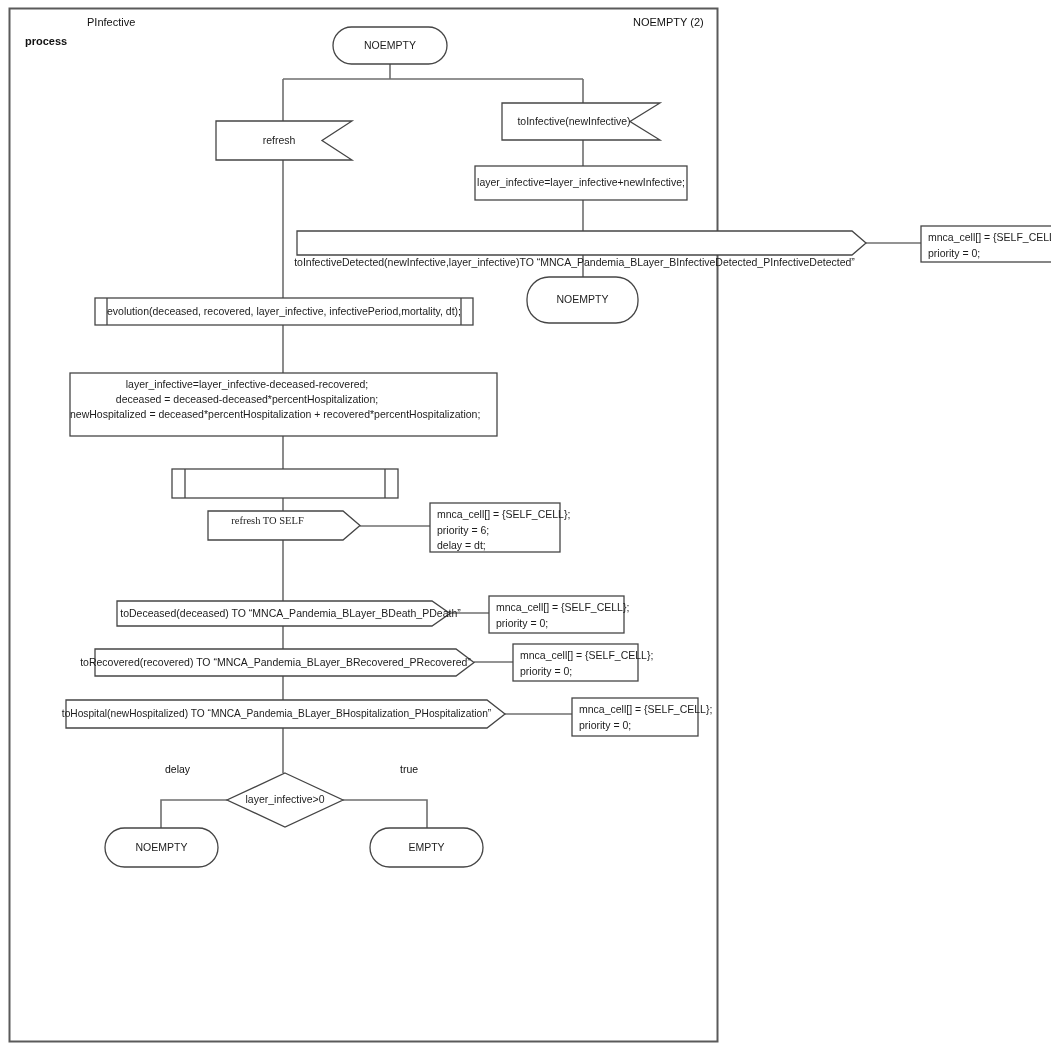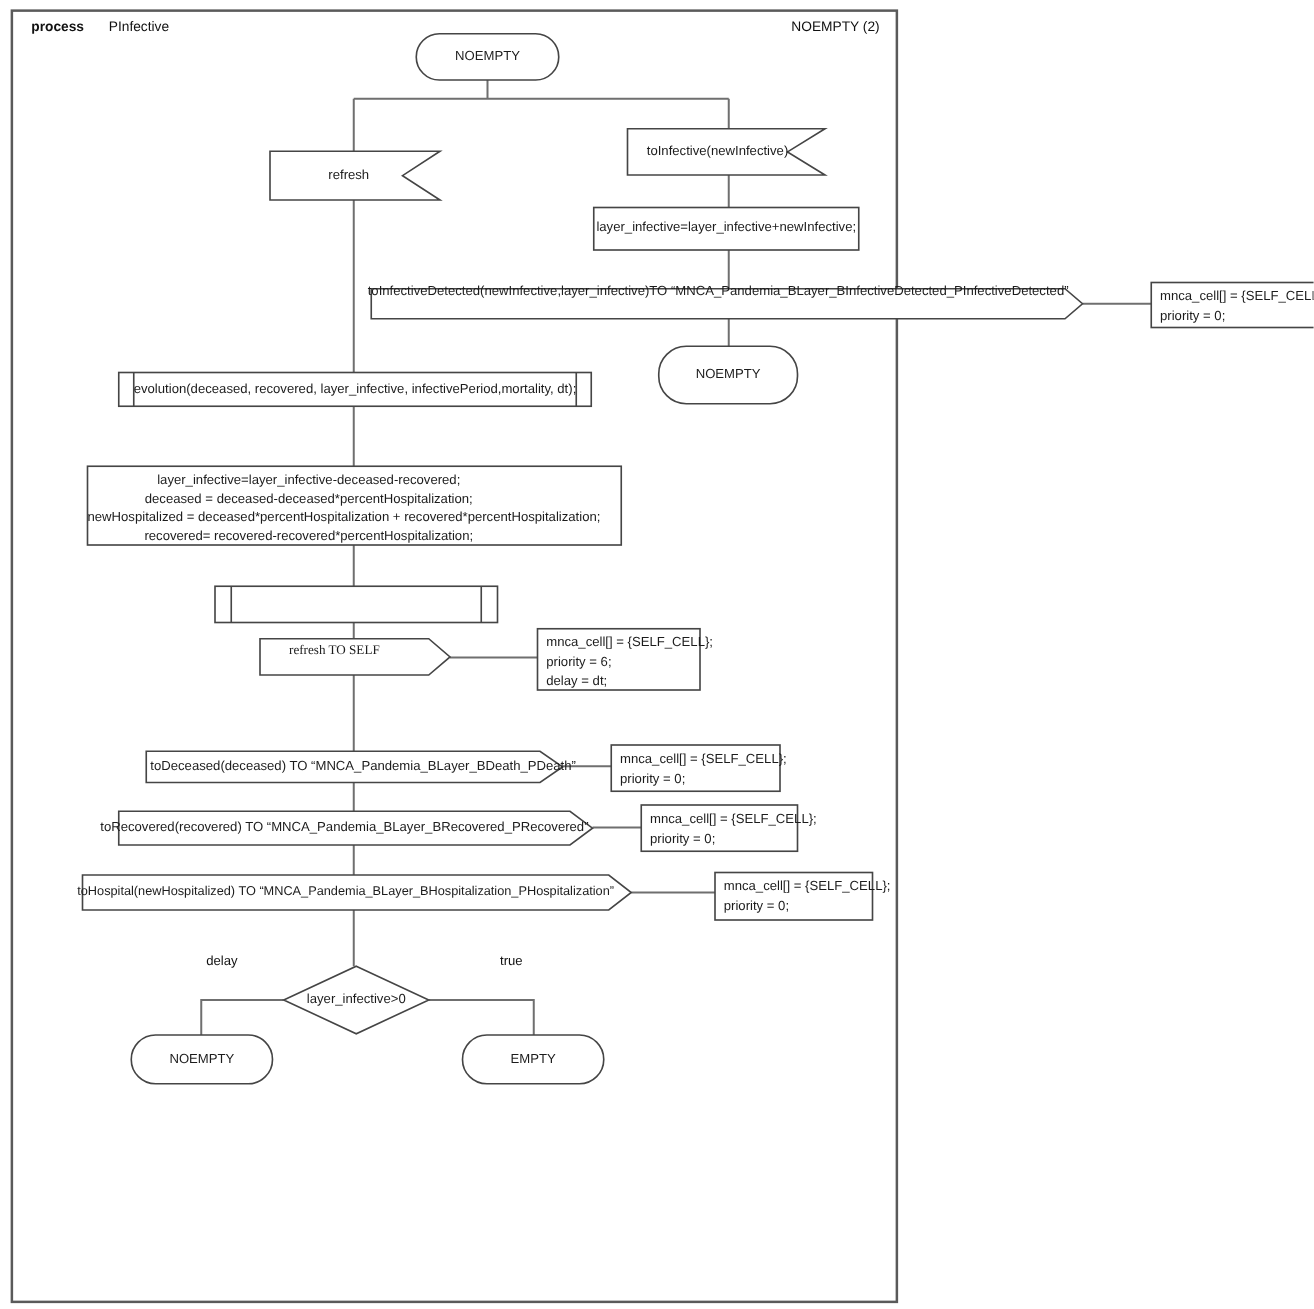--- a/index.html
+++ b/index.html
@@ -6,21 +6,21 @@
   #stage{
     position:relative;width:1051px;height:1047px;background:#ffffff;
     font-family:"Liberation Sans",sans-serif;color:#1c1c1c;overflow:hidden;
   }
   #shapes{position:absolute;left:0;top:0;}
   .lbl{
     position:absolute;display:flex;align-items:center;justify-content:center;
     text-align:center;font-size:10.5px;color:#1c1c1c;white-space:nowrap;line-height:1.1;
   }
   .hdr{position:absolute;font-size:11px;color:#111;white-space:nowrap;}
-  .bold{font-weight:bold;}
+  .bold{font-weight:bold;margin-top:19px;}
   .multiline{position:absolute;font-size:10.5px;color:#1c1c1c;}
   .multiline div{white-space:nowrap;}
   .centered{text-align:center;padding-top:4px;}
   .centered div{line-height:15px;}
   .comment{text-align:left;padding:4px 0 0 7px;}
   .comment div{line-height:15.5px;}
 </style>
 </head>
 <body>
 
@@ -79,29 +79,28 @@
   </svg>
 
   <div class="hdr bold" style="left:25px;top:16px;">process</div>
   <div class="hdr" style="left:87px;top:16px;">PInfective</div>
   <div class="hdr" style="left:633px;top:16px;">NOEMPTY (2)</div>
 
   <div class="lbl" style="left:333px;top:27px;width:114px;height:37px;">NOEMPTY</div>
   <div class="lbl" style="left:216px;top:121px;width:126px;height:39px;">refresh</div>
   <div class="lbl" style="left:502px;top:103px;width:144px;height:37px;">toInfective(newInfective)</div>
   <div class="lbl" style="left:475px;top:166px;width:212px;height:34px;">layer_infective=layer_infective+newInfective;</div>
-  <div class="lbl" style="left:297px;top:216px;width:555px;height:35px;">toInfectiveDetected(newInfective,layer_infective)TO “MNCA_Pandemia_BLayer_BInfectiveDetected_PInfectiveDetected”</div>
+  <div class="lbl" style="left:297px;top:245px;width:555px;height:35px;">toInfectiveDetected(newInfective,layer_infective)TO “MNCA_Pandemia_BLayer_BInfectiveDetected_PInfectiveDetected”</div>
   <div class="lbl" style="left:527px;top:277px;width:111px;height:46px;">NOEMPTY</div>
   <div class="lbl" style="left:95px;top:298px;width:378px;height:27px;">evolution(deceased, recovered, layer_infective, infectivePeriod,mortality, dt);</div>
 
   <div class="multiline centered" style="left:70px;top:373px;width:354px;height:63px;">
     <div>layer_infective=layer_infective-deceased-recovered;</div>
     <div>deceased = deceased-deceased*percentHospitalization;</div>
     <div>newHospitalized = deceased*percentHospitalization + recovered*percentHospitalization;</div>
-    <div>recovered= recovered-recovered*percentHospitalization;</div>
   </div>
 
   <div class="lbl" style="left:200px;top:511px;width:135px;height:19px;font-family:Liberation Serif, serif;">refresh TO SELF</div>
   <div class="lbl" style="left:117px;top:601px;width:315px;height:25px;padding-left:16px;">toDeceased(deceased) TO “MNCA_Pandemia_BLayer_BDeath_PDeath”</div>
   <div class="lbl" style="left:95px;top:649px;width:361px;height:27px;">toRecovered(recovered) TO “MNCA_Pandemia_BLayer_BRecovered_PRecovered”</div>
   <div class="lbl" style="left:66px;top:700px;width:421px;height:28px;font-size:10.2px;">toHospital(newHospitalized) TO “MNCA_Pandemia_BLayer_BHospitalization_PHospitalization”</div>
   <div class="lbl" style="left:227px;top:788px;width:116px;height:24px;">layer_infective&gt;0</div>
   <div class="hdr" style="left:165px;top:763px;font-size:10.5px;">delay</div>
   <div class="hdr" style="left:400px;top:763px;font-size:10.5px;">true</div>
   <div class="lbl" style="left:105px;top:828px;width:113px;height:39px;">NOEMPTY</div>

